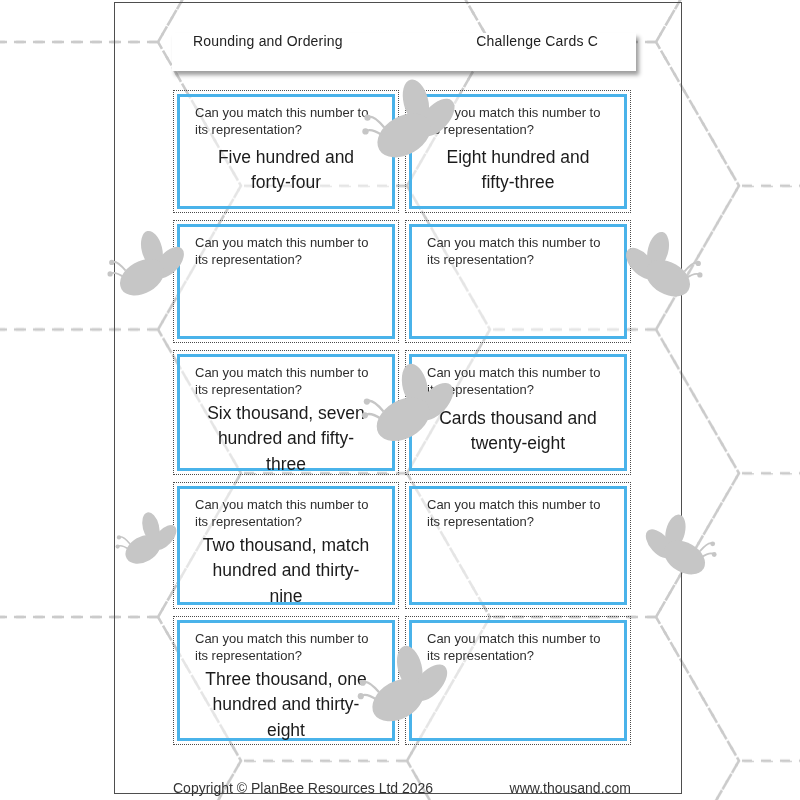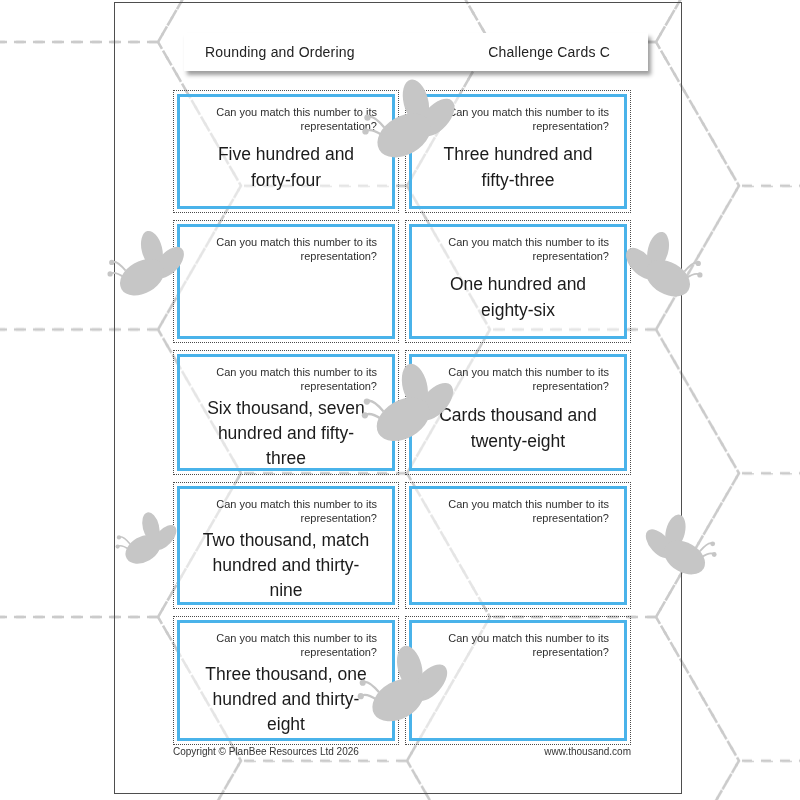--- a/index.html
+++ b/index.html
@@ -14,55 +14,55 @@
     --bee:#c6c6c6;
     --pattern:#cbcbcb;
     --ink:#1b1b1b;
   }
   .bg-pattern{position:absolute;left:0;top:0;z-index:0;}
   .page-border{
     position:absolute;left:114px;top:2px;width:566px;height:790px;
     border:1.5px solid #4e4e4e;z-index:1;background:transparent;
   }
   .header-bar{
-    position:absolute;left:184px;top:33px;width:464px;height:38px;
+    position:absolute;left:172px;top:33px;width:464px;height:38px;
     background:#ffffff;z-index:2;
     box-shadow:3px 4px 4px rgba(40,40,40,0.45);
-    display:flex;align-items:center;justify-content:space-between;
+    display:flex;align-items:flex-start;justify-content:space-between;
     padding:0 38px 0 21px;box-sizing:border-box;
     font-size:14px;color:#222222;letter-spacing:0.2px;
   }
   .cards-grid{
     position:absolute;left:173px;top:90px;width:458px;z-index:2;
     display:grid;grid-template-columns:226px 226px;column-gap:6px;
     grid-template-rows:123px 123px 125px 127px 129px;row-gap:7px;
   }
   .card{
     border:1.5px dotted #4a4a4a;
     padding:3px;box-sizing:border-box;background:transparent;
   }
   .card-inner{
     height:100%;box-sizing:border-box;
     border:3.5px solid var(--blue);
     background:rgba(255,255,255,0.5);
     display:flex;flex-direction:column;align-items:center;
   }
   .card-question{
-    font-size:11px;line-height:1.3;text-align:right;
+    font-size:13px;line-height:1.3;text-align:left;
     max-width:182px;margin:8px auto 0;color:#2e2e2e;
   }
   .card-number{
     flex:1;display:flex;align-items:center;justify-content:center;
     text-align:center;font-size:17.5px;line-height:1.45;
     color:var(--ink);padding:2px 20px 6px;box-sizing:border-box;width:100%;
   }
   .footer-row{
-    position:absolute;left:173px;top:746px;width:458px;z-index:2;
+    position:absolute;left:173px;top:780px;width:458px;z-index:2;
     display:flex;justify-content:space-between;
-    font-size:10px;color:#333333;
+    font-size:14px;color:#333333;
   }
   .bee{position:absolute;z-index:3;}
   .bee.flip{transform:scaleX(-1);}
   svg{display:block;}
 </style>
 </head>
 <body>
 
 <svg class="bg-pattern" width="800" height="800" aria-hidden="true">
   <defs>
@@ -105,34 +105,33 @@
   <div class="card">
     <div class="card-inner">
       <div class="card-question">Can you match this number to its representation?</div>
       <div class="card-number">Five hundred and forty-four</div>
     </div>
   </div>
 
   <div class="card">
     <div class="card-inner">
       <div class="card-question">Can you match this number to its representation?</div>
-      <div class="card-number">Three hundred and fifty-three</div>
-    </div>
-  </div>
-
-  <div class="card">
-    <div class="card-inner">
-      <div class="card-question">Can you match this number to its representation?</div>
-    </div>
-  </div>
-
-  <div class="card">
-    <div class="card-inner">
-      <div class="card-question">Can you match this number to its representation?</div>
-      <div class="card-number">One hundred and eighty-six</div>
+      <div class="card-number">Eight hundred and fifty-three</div>
+    </div>
+  </div>
+
+  <div class="card">
+    <div class="card-inner">
+      <div class="card-question">Can you match this number to its representation?</div>
+    </div>
+  </div>
+
+  <div class="card">
+    <div class="card-inner">
+      <div class="card-question">Can you match this number to its representation?</div>
     </div>
   </div>
 
   <div class="card">
     <div class="card-inner">
       <div class="card-question">Can you match this number to its representation?</div>
       <div class="card-number">Six thousand, seven hundred and fifty-three</div>
     </div>
   </div>
 

